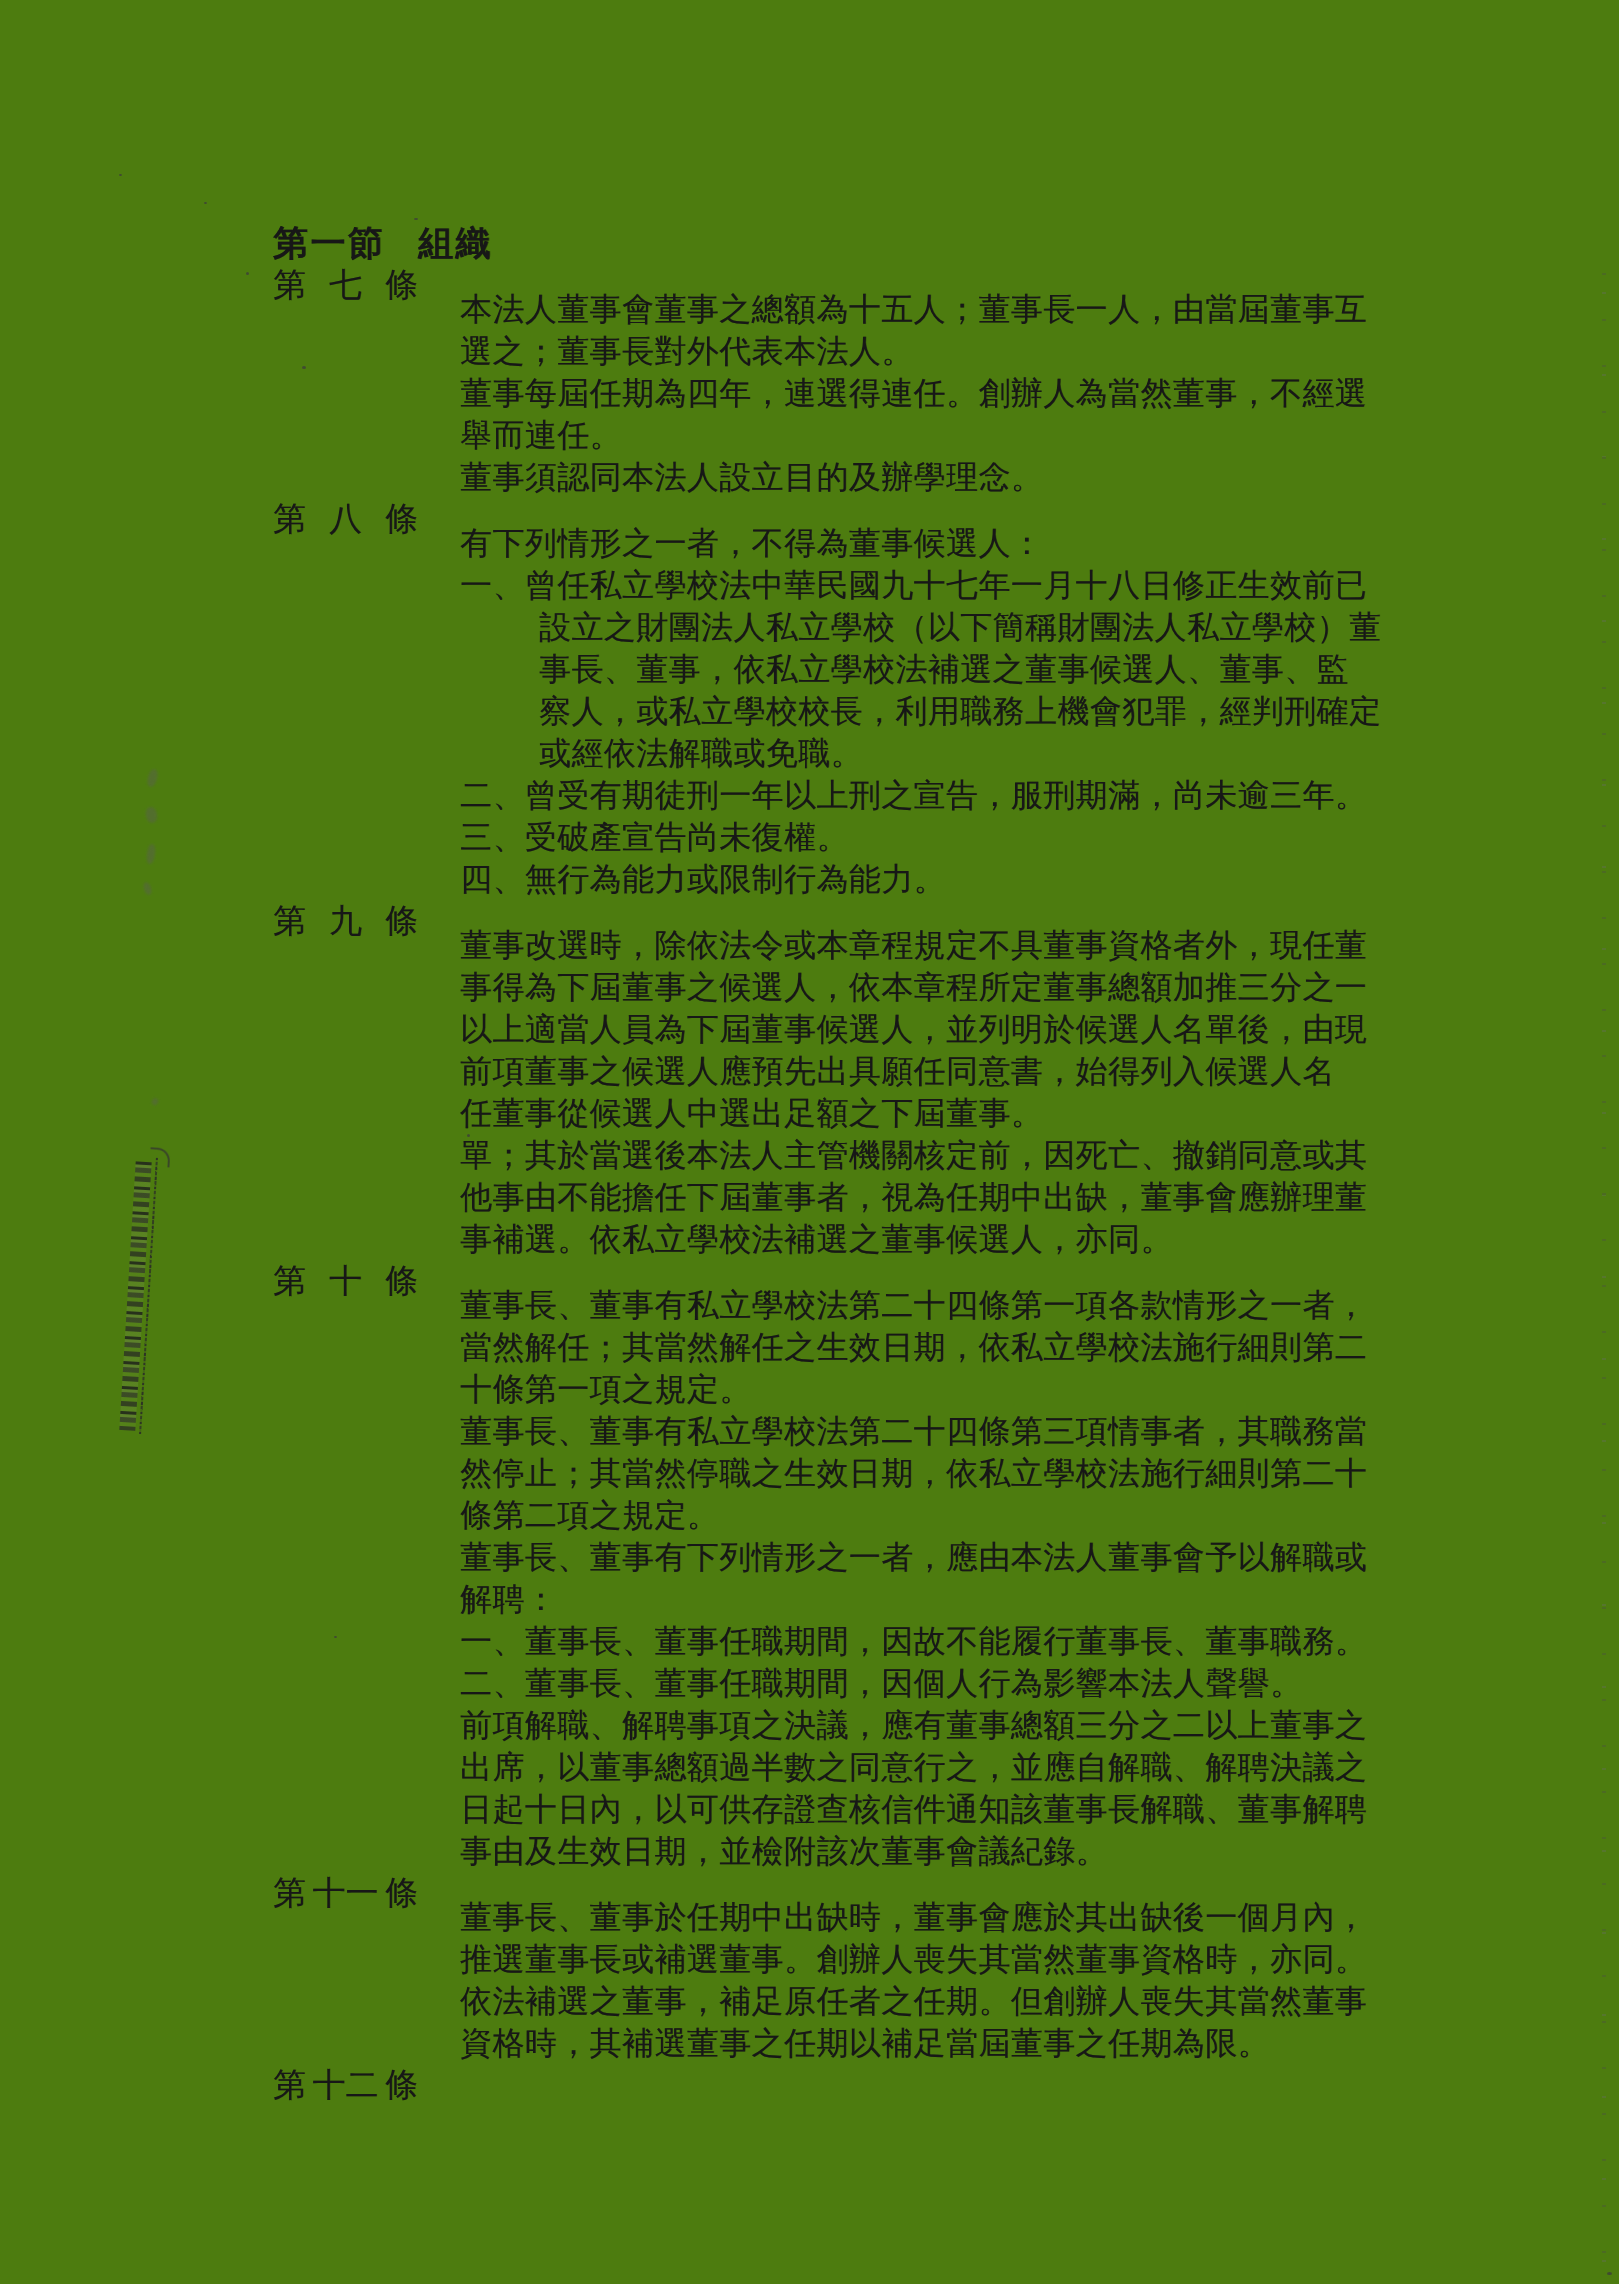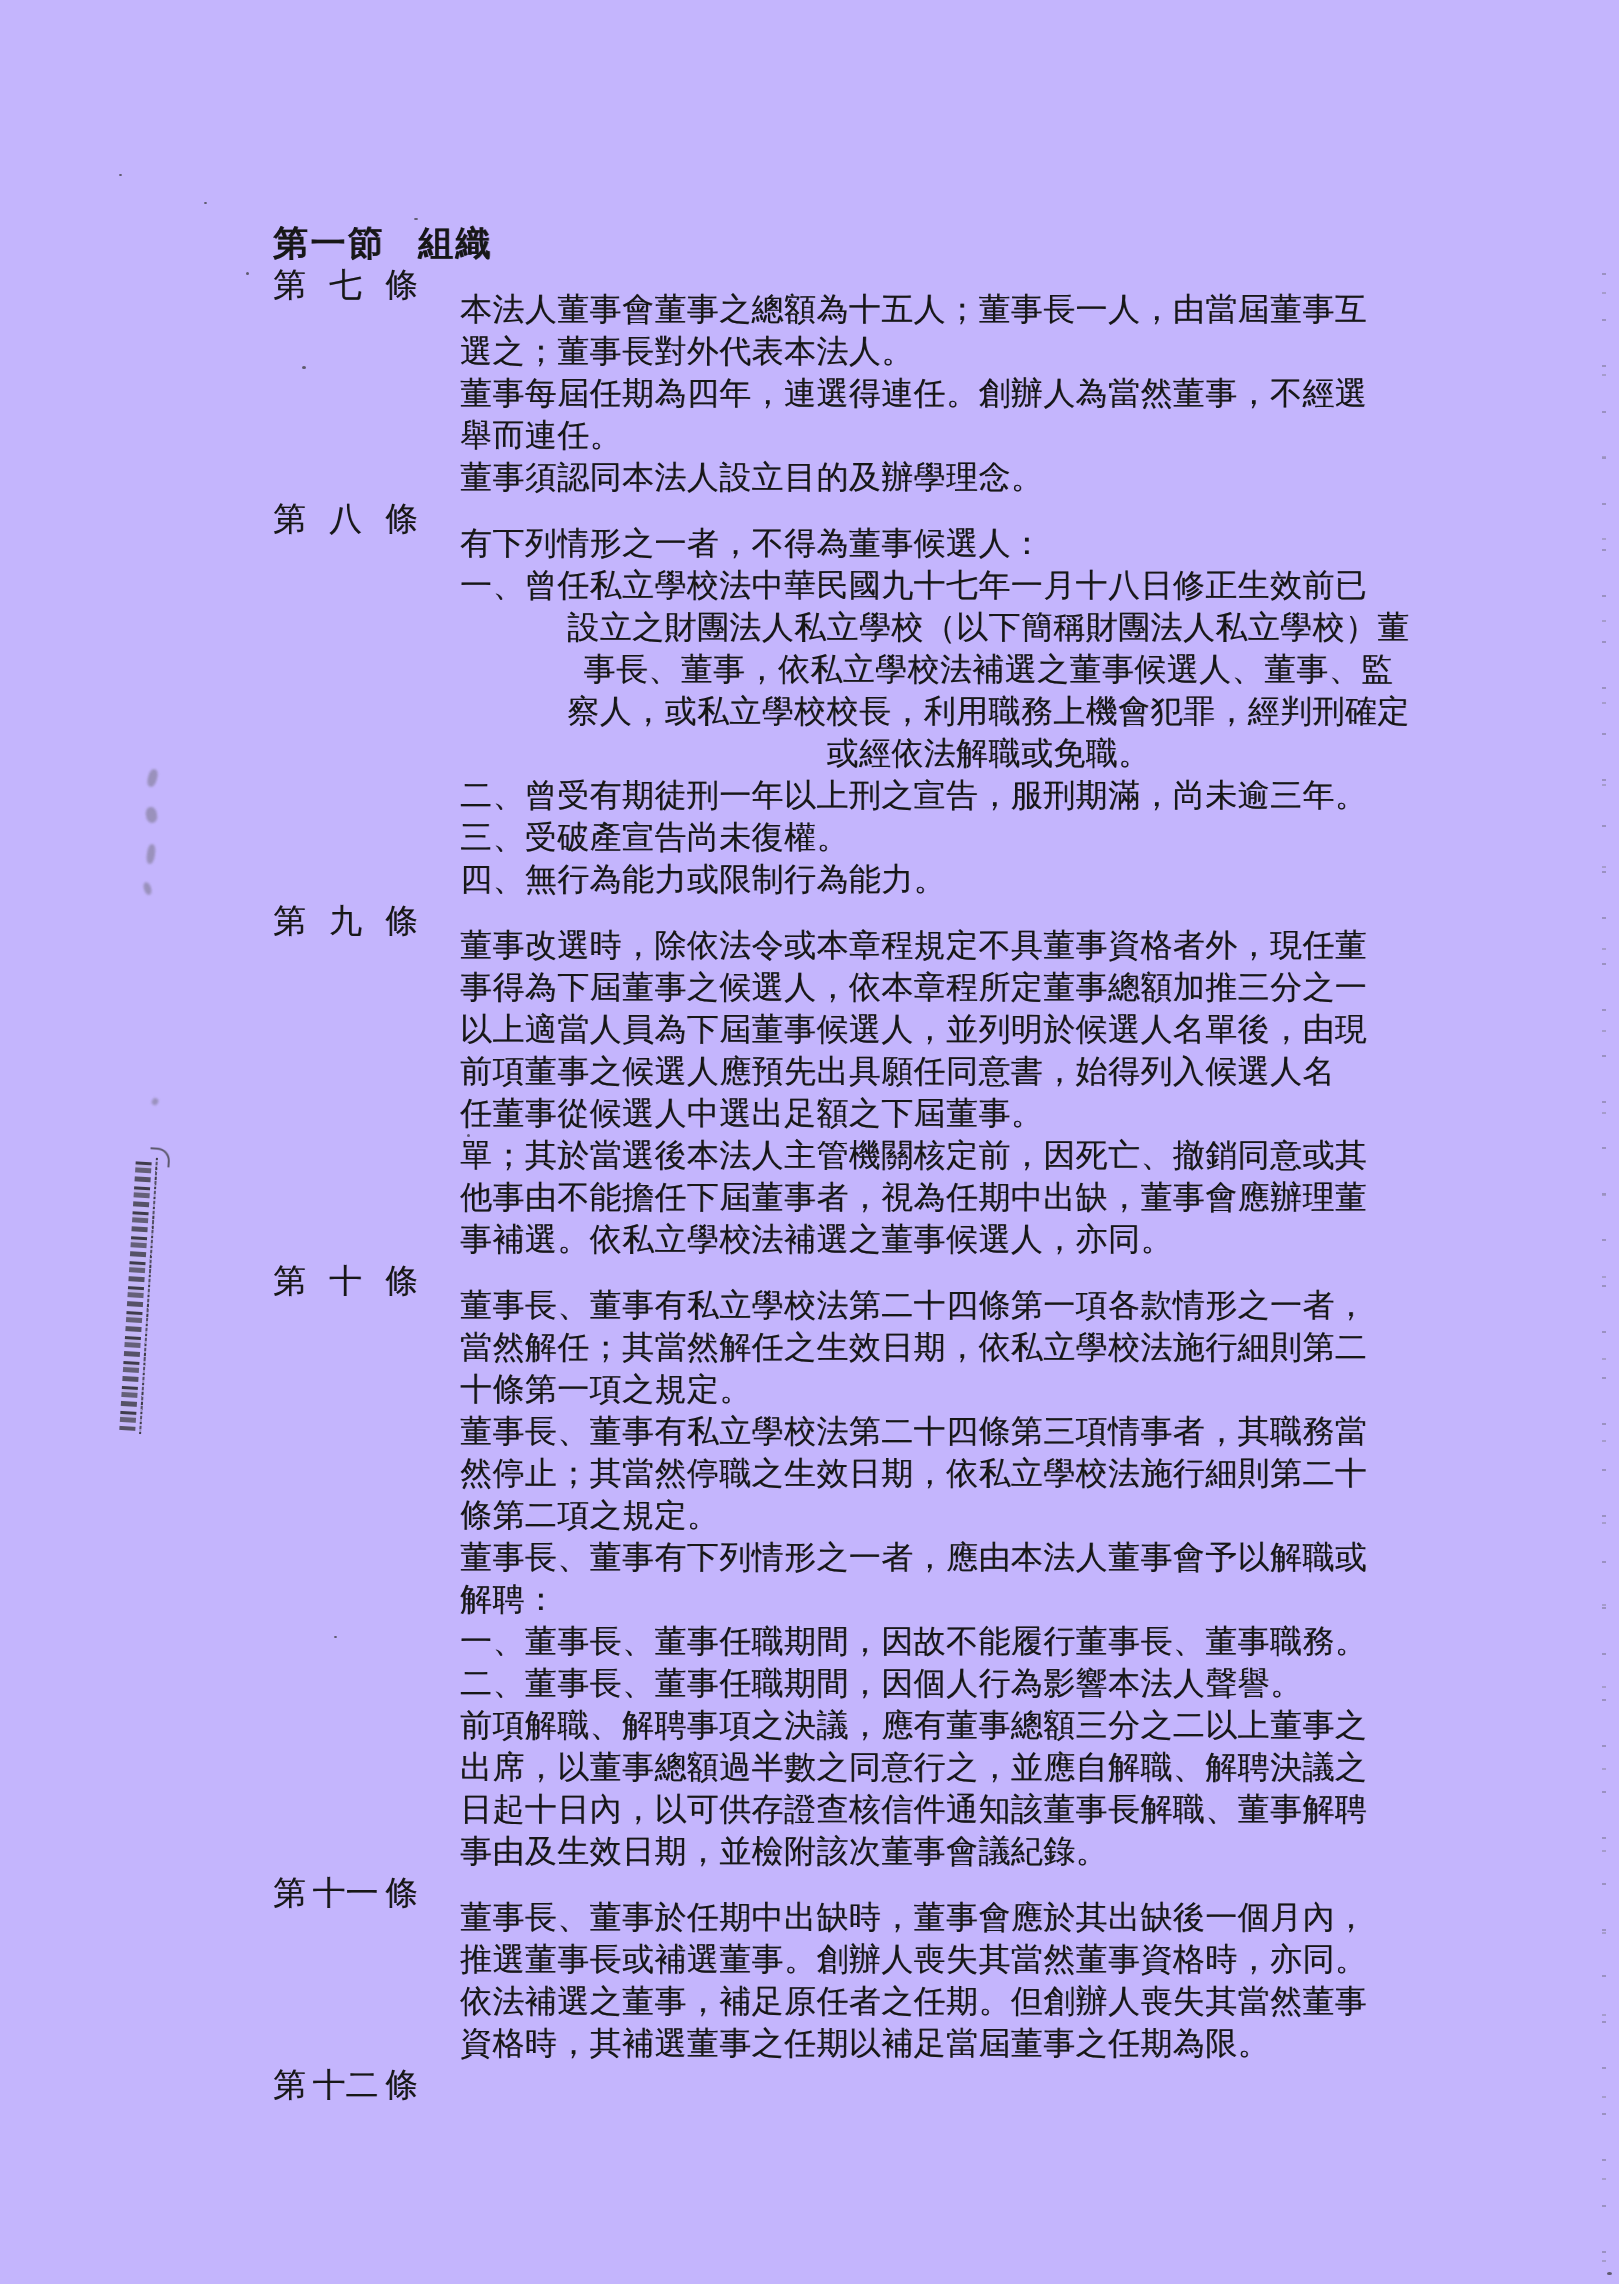--- a/index.html
+++ b/index.html
@@ -4,21 +4,21 @@
 <style>
   html,body{margin:0;padding:0;}
   body{
     width:1619px;height:2284px;
     background:#f7f7f5;
     font-family:"Liberation Serif","DejaVu Serif",serif;
   }
   .page{
     position:relative;
     width:1619px;height:2284px;
-    background:#c4b5fd;
+    background:#4d7c0f;
     color:#171717;
     overflow:hidden;
   }
   
   .heading{
     position:absolute;left:273px;top:220px;
     font-size:35px;font-weight:bold;
     display:flex;gap:33px;
     letter-spacing:2.4px;
     text-shadow:0.6px 0.4px 0 rgba(10,10,10,.5);
@@ -40,21 +40,21 @@
     display:flex;justify-content:space-between;
   }
   .article-body{flex:1;min-width:0;margin-top:24px;}
   .line{
     height:42px;line-height:42px;
     font-size:32px;
     white-space:nowrap;
     letter-spacing:0.4px;
     text-shadow:0.5px 0.3px 0 rgba(20,20,20,.45);
   }
-  .line.ind1{padding-left:79px;text-align:center;}
+  .line.ind1{padding-left:79px;}
   
   .speck{
     position:absolute;background:rgba(60,60,60,.75);
     border-radius:50%;
   }
   .scribble{
     position:absolute;
     background:rgba(90,90,90,.4);
     border-radius:45%;
     filter:blur(1px);

